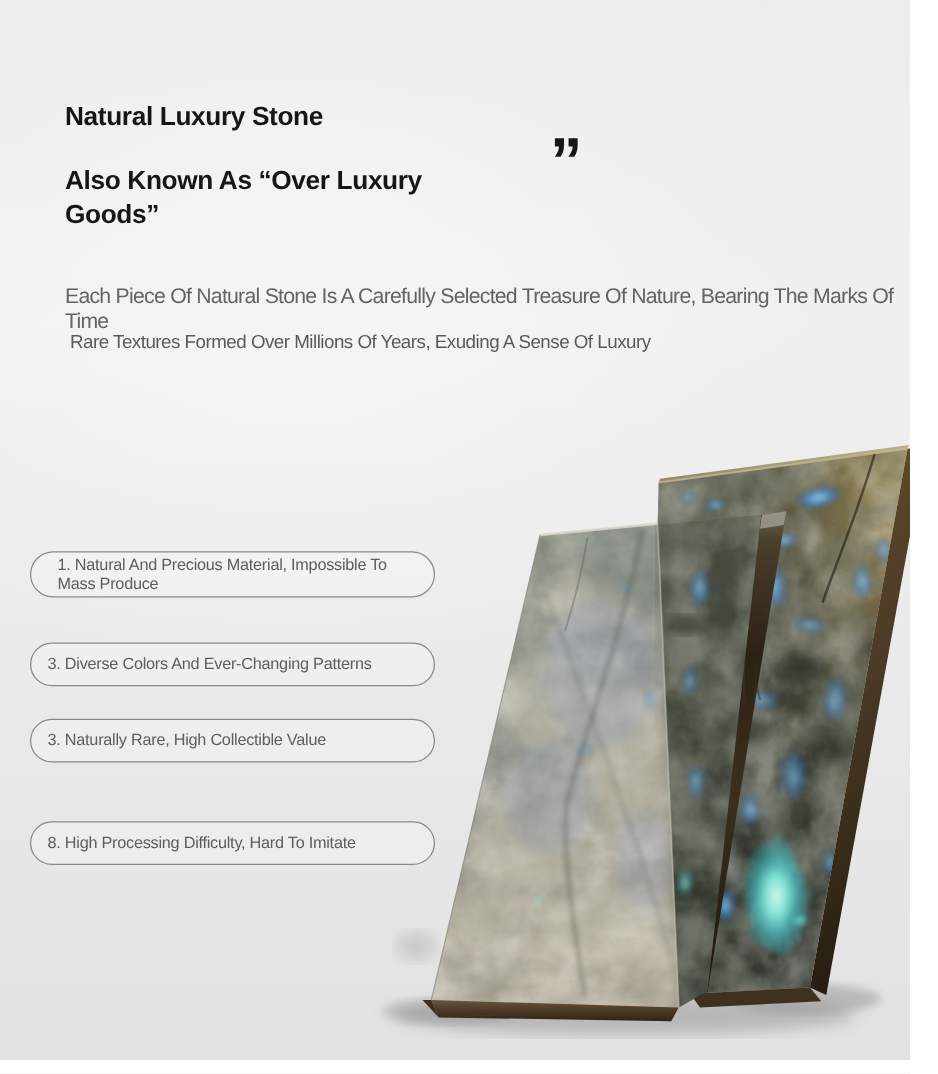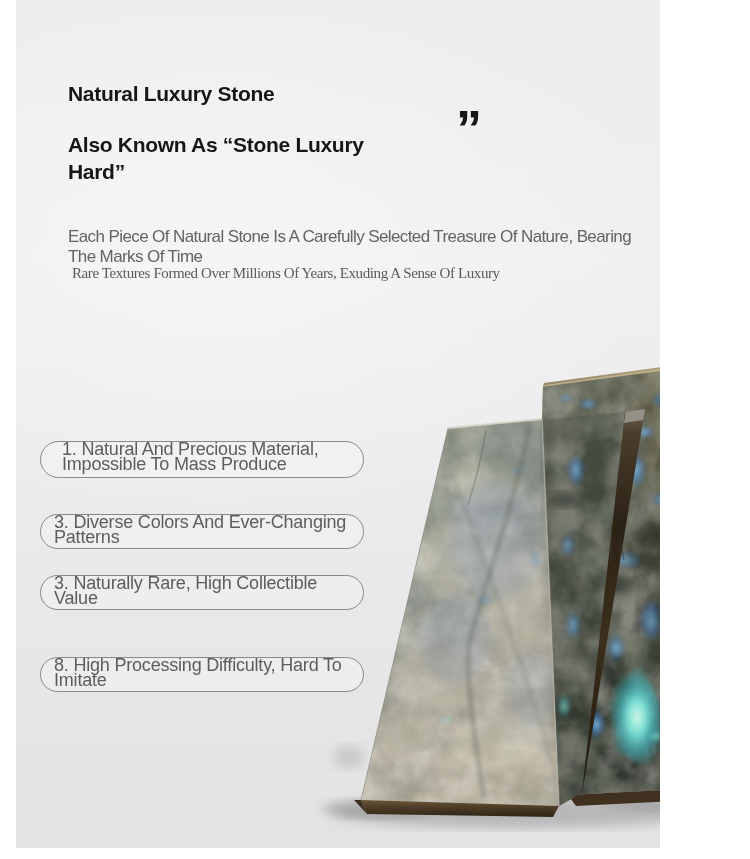--- a/index.html
+++ b/index.html
@@ -1,24 +1,23 @@
 <!DOCTYPE html>
 <html><head>
 <meta charset="utf-8">
 <style>
   html,body{margin:0;padding:0;}
   .page{
     position:relative;
-    width:644px;height:859px;
+    width:728px;height:859px;
     overflow:hidden;
     background:
       radial-gradient(ellipse 620px 420px at 32% 28%, rgba(246,246,246,.9), rgba(246,246,246,0) 70%),
       linear-gradient(180deg,#ececec 0%,#f0f0f0 30%,#eaeaea 62%,#e2e2e2 100%);
     font-family:"Liberation Sans", sans-serif;
-    margin-left:16px;
   }
   .bottom-strip{
     position:absolute;left:0;bottom:0;width:750px;height:11px;background:#ffffff;
   }
   .page-title{
     position:absolute;left:52px;top:82px;margin:0;
     font-size:21px;font-weight:700;color:#161616;letter-spacing:-0.3px;
   }
   .page-subtitle{
     position:absolute;left:52px;top:131px;margin:0;width:336px;
@@ -27,43 +26,43 @@
   .quote-mark{
     position:absolute;left:440px;top:103px;
     font-size:52px;line-height:52px;font-weight:700;color:#161616;
   }
   .tagline-1{
     position:absolute;left:52px;top:227px;margin:0;
     font-size:17px;color:#636363;letter-spacing:-0.6px;font-weight:400;
   }
   .tagline-2{
     position:absolute;left:56px;top:265px;margin:0;
-    font-size:15px;color:#5a5a5a;letter-spacing:-0.4px;font-weight:400;font-family:Liberation Serif, serif;
+    font-size:15px;color:#5a5a5a;letter-spacing:-0.4px;font-weight:400;
   }
   .feature-list{list-style:none;margin:0;padding:0;}
   .pill{
     position:absolute;left:24px;width:324px;box-sizing:border-box;
     border:1.5px solid #898989;border-radius:19px;
     background:rgba(249,249,249,0.35);
-    display:flex;
-    color:#5d5d5d;font-size:18px;letter-spacing:-0.2px;line-height:14.5px;
+    display:flex;align-items:center;
+    color:#5d5d5d;font-size:13px;letter-spacing:-0.2px;line-height:14.5px;
   }
   .pill-1{top:441px;height:37px;padding:0 24px 0 21px;}
   .pill-2{top:514px;height:35px;padding:0 14px 0 13px;}
   .pill-3{top:575px;height:35px;padding:0 14px 0 13px;}
   .pill-4{top:657px;height:35px;padding:0 14px 0 13px;}
   .stone-svg{position:absolute;left:0;top:0;}
 </style>
 </head>
 <body>
 
 <div class="page">
 
   <h1 class="page-title">Natural Luxury Stone</h1>
-  <h2 class="page-subtitle">Also Known As “Stone Luxury Hard”</h2>
+  <h2 class="page-subtitle">Also Known As “Over Luxury Goods”</h2>
   <span class="quote-mark">”</span>
 
   <p class="tagline-1">Each Piece Of Natural Stone Is A Carefully Selected Treasure Of Nature, Bearing The Marks Of Time</p>
   <p class="tagline-2">Rare Textures Formed Over Millions Of Years, Exuding A Sense Of Luxury</p>
 
   <ul class="feature-list">
     <li class="pill pill-1">
         <span>1. Natural And Precious Material, Impossible To Mass Produce</span>
       </li>
     <li class="pill pill-2">

